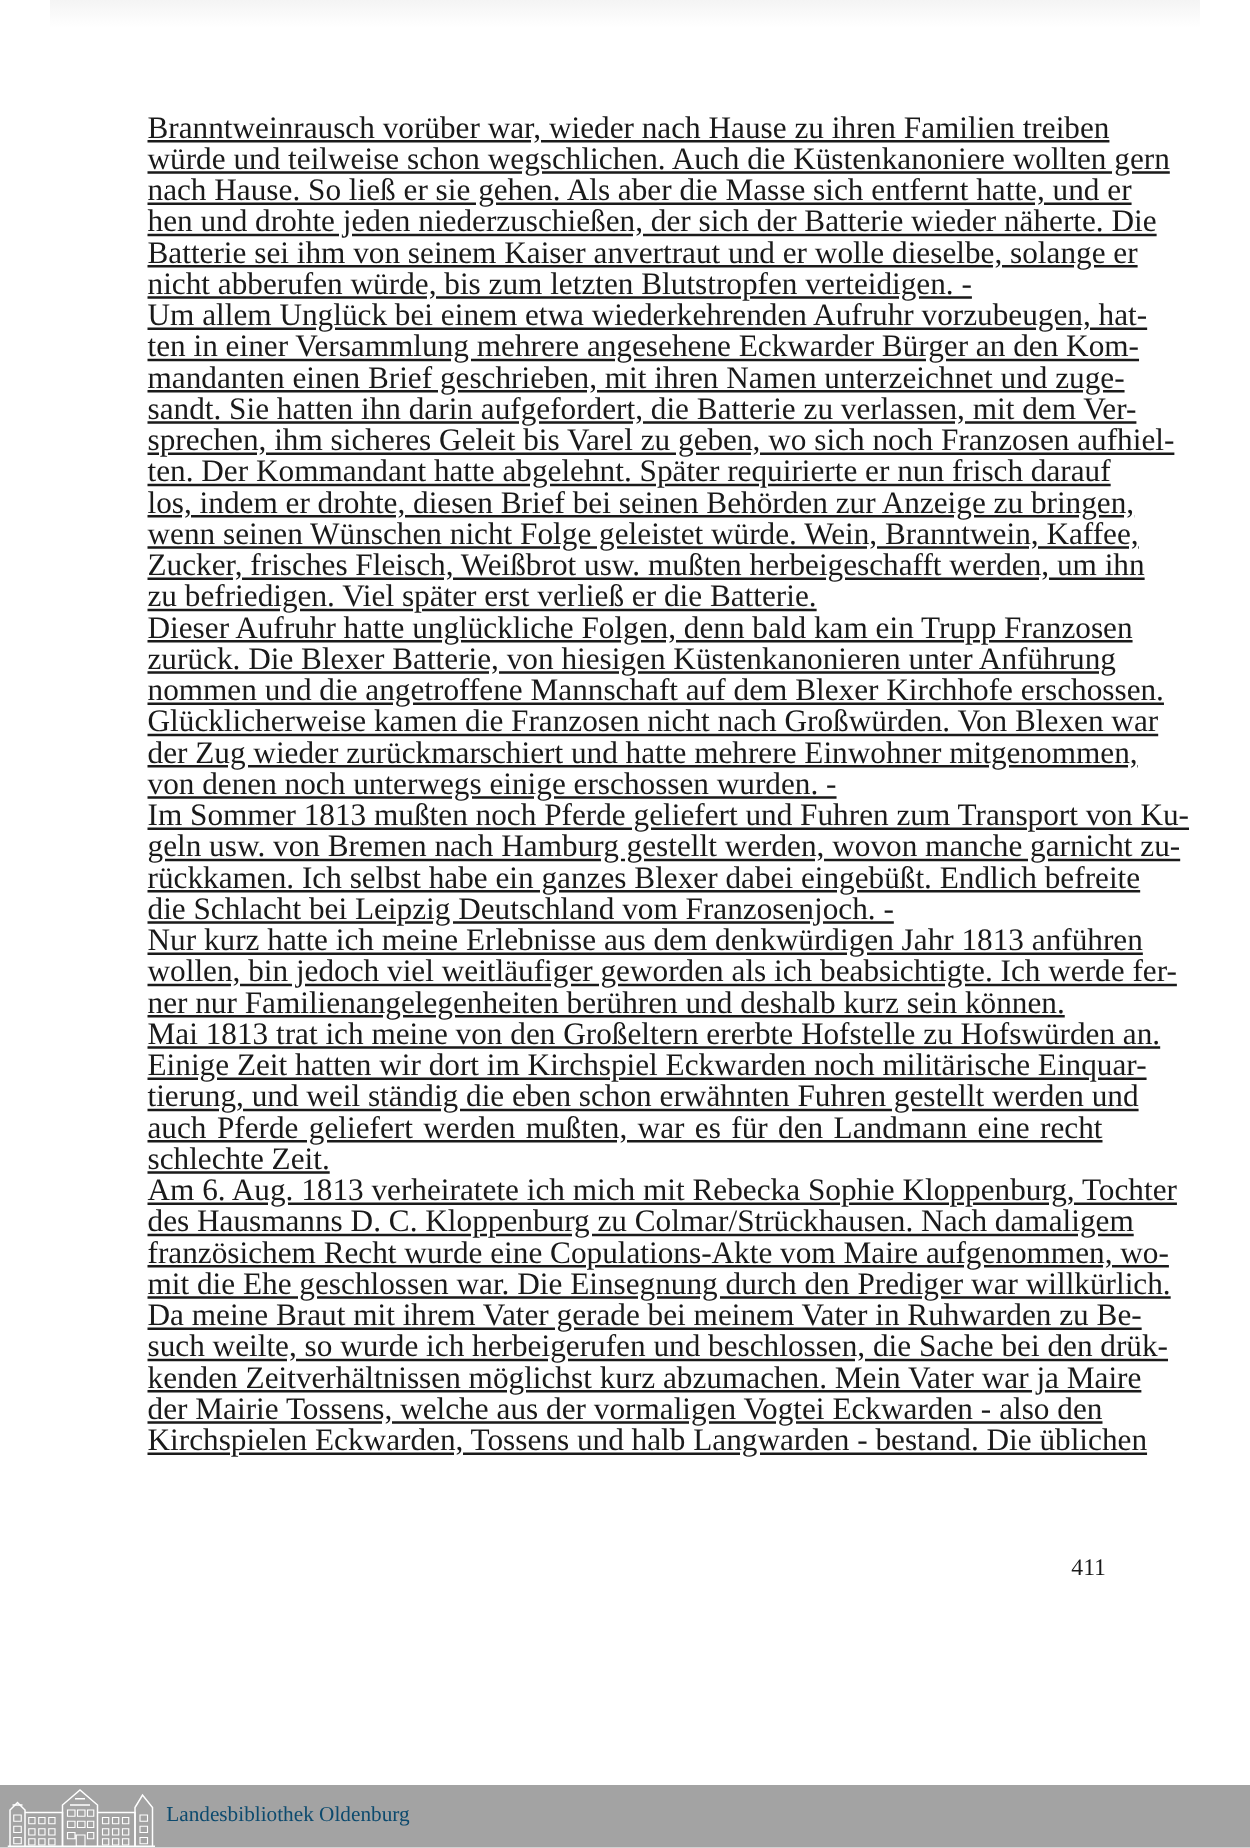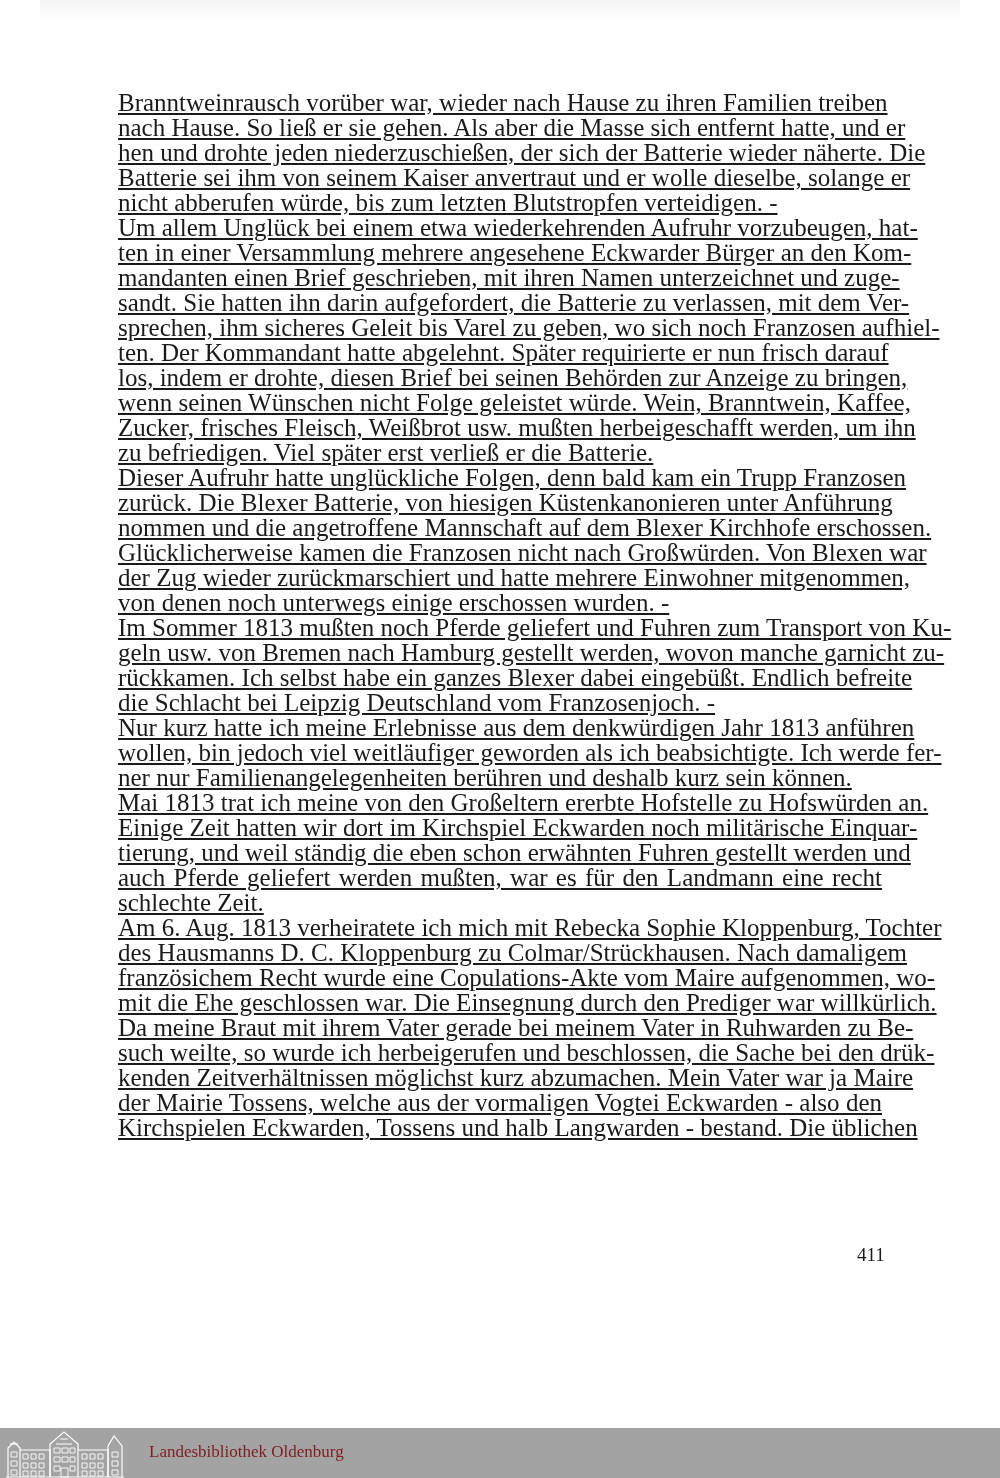--- a/index.html
+++ b/index.html
@@ -27,31 +27,32 @@
     font-size: 19px; line-height: 22px;
   }
   .footer-banner {
     position: absolute; left: 0; top: 1428px; width: 1000px; height: 50px;
     background: #a3a3a3;
   }
   .footer-logo {
     position: absolute; left: 6px; top: 2px; width: 118px; height: 48px;
   }
   .footer-text {
-    position: absolute; left: 149px; top: 13px;
-    font-size: 17px; line-height: 22px; color: #7f1d1d;
+    position: absolute; left: 133px; top: 13px;
+    font-size: 17px; line-height: 22px; color: #0c4a6e;
   }
 </style>
 </head>
 <body>
 
 <div class="page-top-shadow"></div>
 
 <div class="text-block" id="text-block">
     <span class="line">Branntweinrausch vorüber war, wieder nach Hause zu ihren Familien treiben</span>
+    <span class="line">würde und teilweise schon wegschlichen. Auch die Küstenkanoniere wollten gern</span>
     <span class="line">nach Hause. So ließ er sie gehen. Als aber die Masse sich entfernt hatte, und er</span>
     <span class="line">hen und drohte jeden niederzuschießen, der sich der Batterie wieder näherte. Die</span>
     <span class="line">Batterie sei ihm von seinem Kaiser anvertraut und er wolle dieselbe, solange er</span>
     <span class="line last">nicht abberufen würde, bis zum letzten Blutstropfen verteidigen. -</span>
     <span class="line">Um allem Unglück bei einem etwa wiederkehrenden Aufruhr vorzubeugen, hat-</span>
     <span class="line">ten in einer Versammlung mehrere angesehene Eckwarder Bürger an den Kom-</span>
     <span class="line">mandanten einen Brief geschrieben, mit ihren Namen unterzeichnet und zuge-</span>
     <span class="line">sandt. Sie hatten ihn darin aufgefordert, die Batterie zu verlassen, mit dem Ver-</span>
     <span class="line">sprechen, ihm sicheres Geleit bis Varel zu geben, wo sich noch Franzosen aufhiel-</span>
     <span class="line">ten. Der Kommandant hatte abgelehnt. Später requirierte er nun frisch darauf</span>

